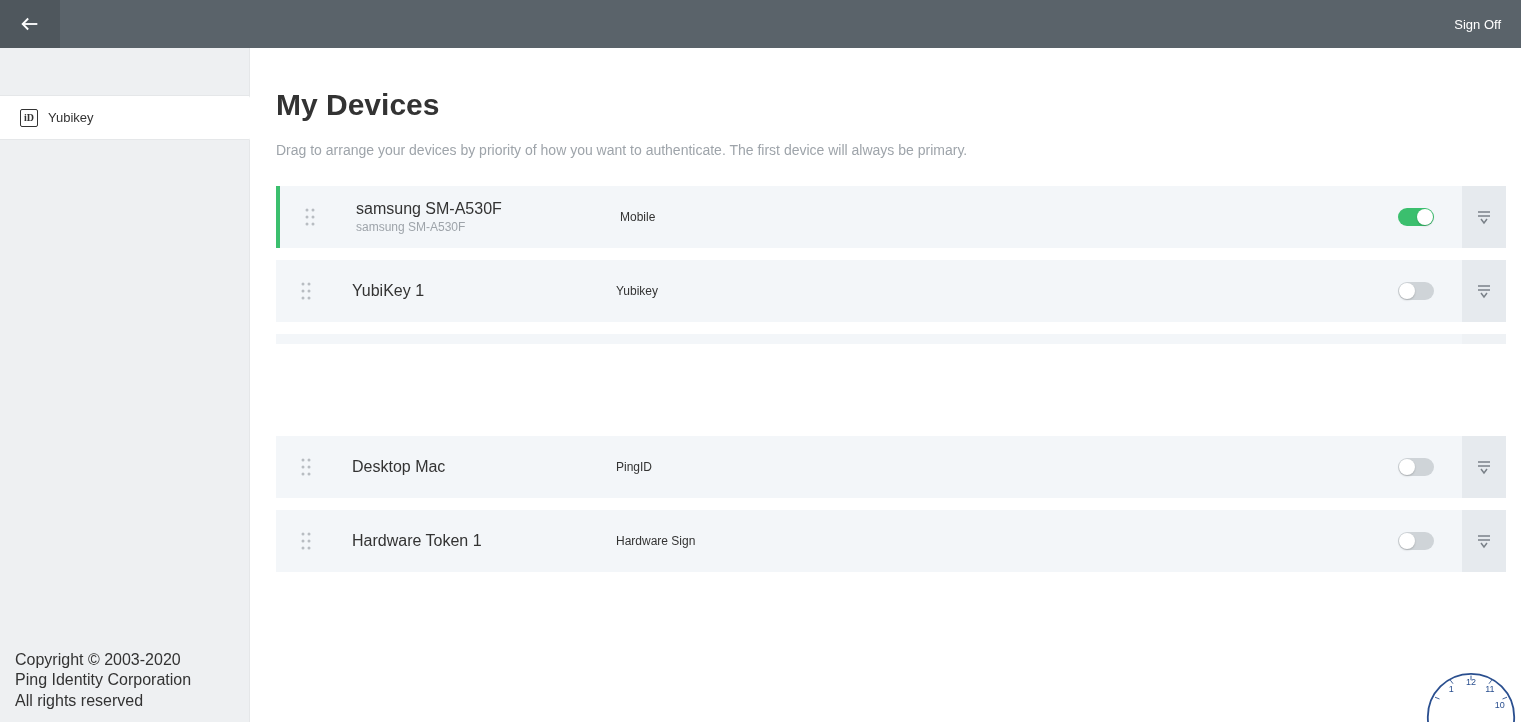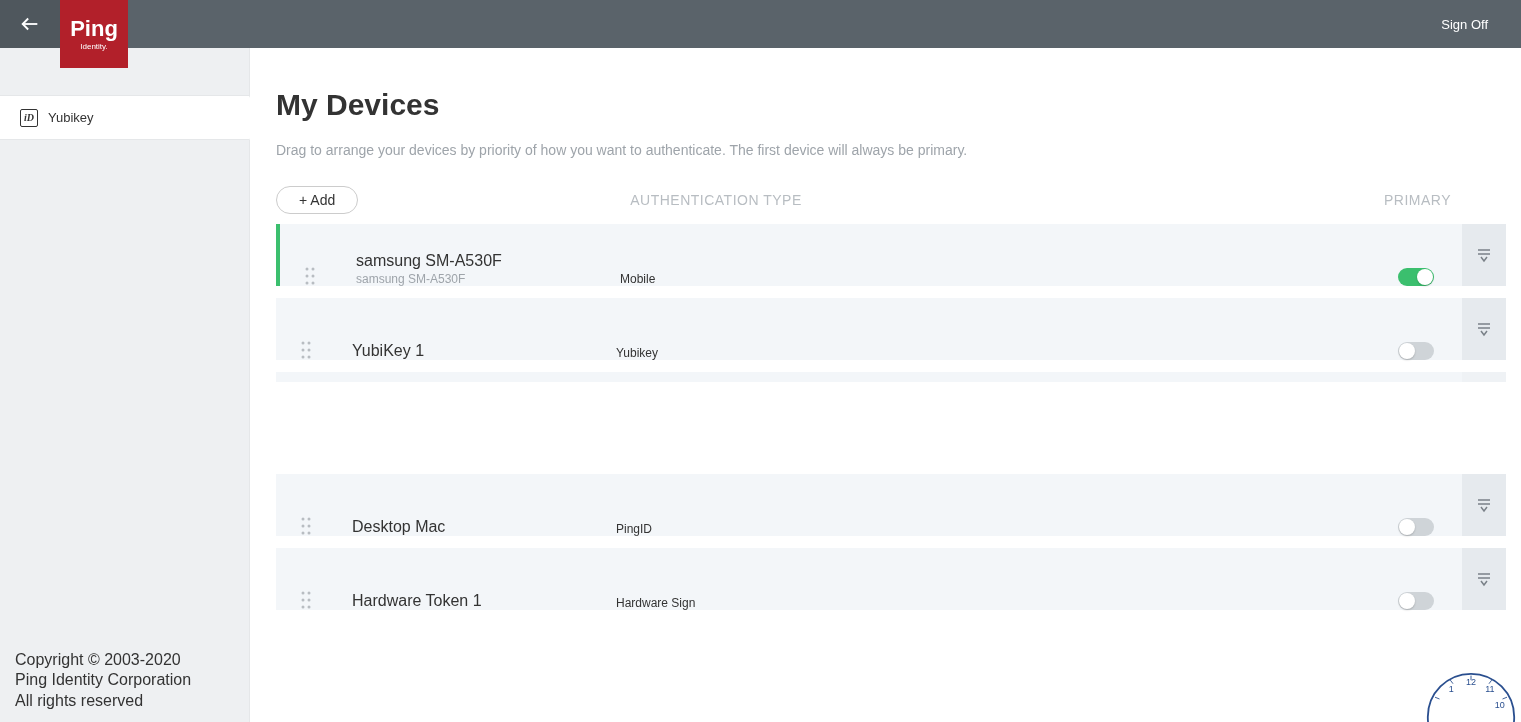--- a/index.html
+++ b/index.html
@@ -57,21 +57,21 @@
       font-size: 22px;
       line-height: 1;
     }
     .logo-sub {
       color: #fff;
       font-size: 8px;
       margin-top: 2px;
     }
     .signoff {
       margin-left: auto;
-      margin-right: 33px;
+      margin-right: 20px;
       color: #fff;
       font-size: 13px;
       cursor: pointer;
     }
     .sidebar {
       position: absolute;
       left: 0;
       top: 48px;
       width: 250px;
       bottom: 0;
@@ -104,21 +104,20 @@
     }
     .nav-icon {
       width: 18px;
       height: 18px;
       border: 1px solid #333;
       border-radius: 2px;
       display: flex;
       align-items: center;
       justify-content: center;
       font-family: serif;
-      font-style: italic;
       font-size: 10px;
       font-weight: bold;
       margin-right: 10px;
     }
     .nav-label {
       font-size: 13px;
       color: #333;
     }
     .footer {
       position: absolute;
@@ -180,21 +179,21 @@
     .device-list {
       display: flex;
       flex-direction: column;
       gap: 12px;
       position: relative;
     }
     .device-row {
       height: 62px;
       background: #f3f6f9;
       display: flex;
-      align-items: flex-end;
+      align-items: center;
       position: relative;
     }
     .device-row.primary {
       border-left: 4px solid #3bbf6e;
     }
     .drag-handle {
       width: 60px;
       display: flex;
       align-items: center;
       justify-content: center;
@@ -288,49 +287,40 @@
   </style>
 </head>
 <body>
 
 <div class="topbar">
   <div class="back-btn">
     <svg viewBox="0 0 24 24">
       <line x1="20" y1="12" x2="4" y2="12" stroke-width="2"></line>
       <polyline points="10,6 4,12 10,18" stroke-width="2"></polyline>
     </svg>
-  </div>
-  <div class="logo">
-    <div class="logo-main">Ping</div>
-    <div class="logo-sub">Identity.</div>
   </div>
   <div class="signoff">Sign Off</div>
 </div>
 
 <div class="sidebar">
   <div class="nav-item">
     <div class="nav-icon">iD</div>
     <div class="nav-label">Yubikey</div>
   </div>
   <div class="footer">
     <div>Copyright © 2003-2020</div>
     <div>Ping Identity Corporation</div>
     <div>All rights reserved</div>
   </div>
 </div>
 
 <div class="main">
   <h1 class="page-title">My Devices</h1>
   <p class="page-desc">Drag to arrange your devices by priority of how you want to authenticate. The first device will always be primary.</p>
 
-  <div class="add-row">
-    <button class="add-btn">+ Add</button>
-    <span class="col-header-auth">AUTHENTICATION TYPE</span>
-    <span class="col-header-primary">PRIMARY</span>
-  </div>
 
   <div class="device-list">
 
     <div class="device-row primary">
       <div class="drag-handle">
         <svg width="12" height="20" viewBox="0 0 12 20">
           <circle cx="3" cy="3" r="1.5"></circle>
             <circle cx="9" cy="3" r="1.5"></circle>
           <circle cx="3" cy="10" r="1.5"></circle>
             <circle cx="9" cy="10" r="1.5"></circle>

